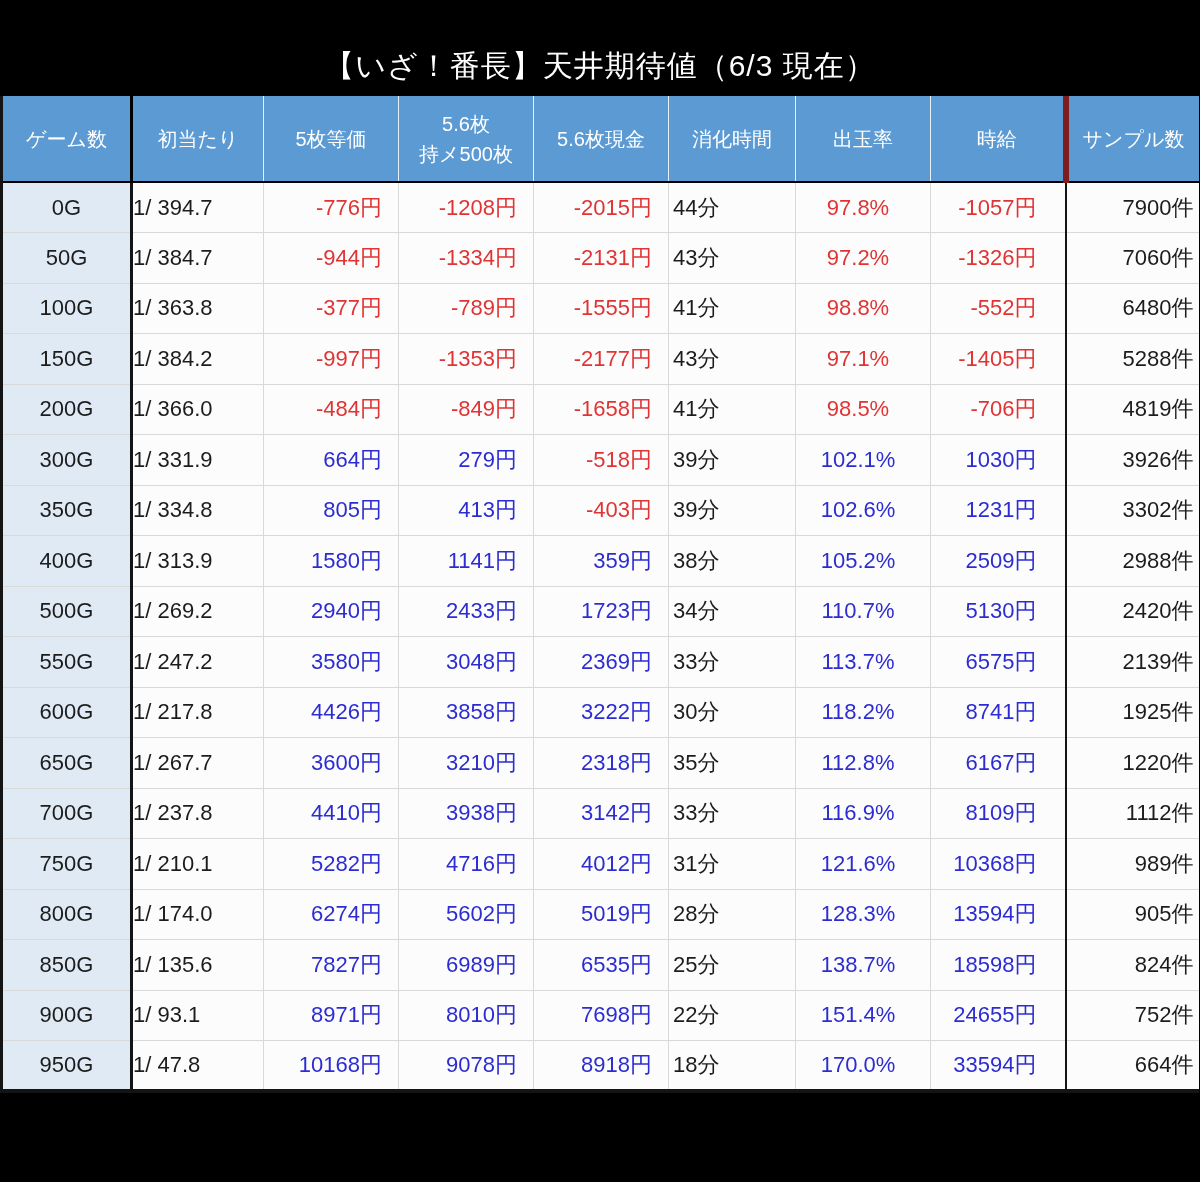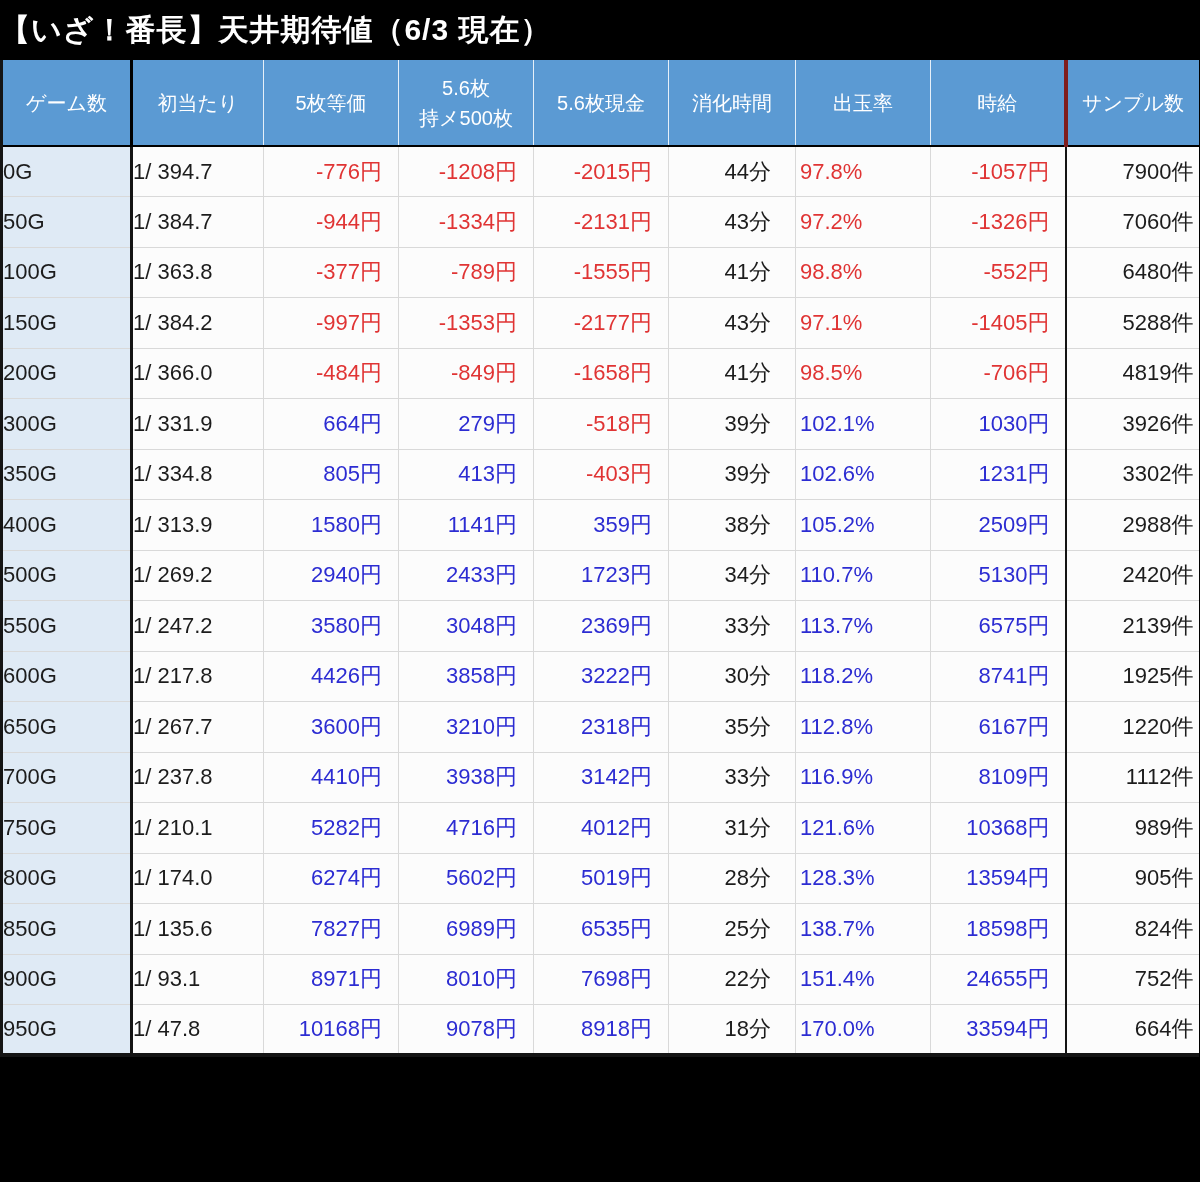--- a/index.html
+++ b/index.html
@@ -18,23 +18,23 @@
   *{box-sizing:border-box;}
   html,body{margin:0;padding:0;}
   body{
     width:1200px;height:1182px;
     background:var(--title-bg);
     font-family:"Liberation Sans","DejaVu Sans",sans-serif;
     color:var(--ink);
   }
   .title-bar{
     height:60px;
-    display:flex;align-items:center;
+    display:flex;align-items:center;justify-content:center;
     background:var(--title-bg);color:var(--title-fg);
-    font-size:30px;font-weight:bold;letter-spacing:1px;
+    font-size:30px;font-weight:normal;letter-spacing:1px;margin-top:36px;
   }
   table.ev-table{
     width:996px;
     border-collapse:collapse;
     table-layout:fixed;
     background:#7f1d1d;
     border-left:3px solid var(--heavy);
     border-bottom:4px solid var(--heavy);
   }
   col.c1{width:130px;} col.c2{width:132px;} col.c3{width:135px;}
@@ -45,42 +45,42 @@
     height:86px;
     background:var(--header-bg);
     color:var(--header-fg);
     font-size:20px;font-weight:normal;
     text-align:center;vertical-align:middle;
     white-space:pre-line;line-height:1.5;
     border-right:1px solid rgba(255,255,255,.85);
     border-bottom:2px solid #000000;
   }
   thead th:nth-child(1){border-right:3px solid #000000;}
-  thead th:nth-child(8){border-right:4px solid #7f1d1d;}
+  thead th:nth-child(8){border-right:6px solid #7f1d1d;}
   thead th:nth-child(9){border-right:none;margin-left:20px;}
 
   tbody td{
     height:50.5px;
     background:var(--cell-bg);
     border:1px solid var(--grid);
     font-size:22px;
     color:var(--ink);
     padding:0 14px 0 4px;
     overflow:hidden;white-space:nowrap;
   }
   tbody td:nth-child(1){
     background:var(--firstcol-bg);
-    text-align:left;padding:0;
+    text-align:center;padding:0;
     border-right:3px solid var(--heavy);
   }
   tbody td:nth-child(2){padding:0;}
   tbody td:nth-child(3),tbody td:nth-child(4),tbody td:nth-child(5){text-align:right;padding-right:16px;}
-  tbody td:nth-child(6){text-align:right;padding-right:24px;}
-  tbody td:nth-child(7){text-align:left;padding-right:14px;}
-  tbody td:nth-child(8){text-align:right;padding-right:15px;border-right:2px solid var(--heavy);}
+  tbody td:nth-child(6){text-align:left;padding-right:24px;}
+  tbody td:nth-child(7){text-align:center;padding-right:14px;}
+  tbody td:nth-child(8){text-align:right;padding-right:28px;border-right:2px solid var(--heavy);}
   tbody td:nth-child(9){text-align:right;padding-right:5px;border-right:none;}
   td.neg{color:var(--neg);margin-top:20px;}
   td.pos{color:var(--pos);}
 </style>
 </head>
 <body>
 
 <div class="title-bar">
   <span>【いざ！番長】天井期待値（6/3 現在）</span>
 </div>

